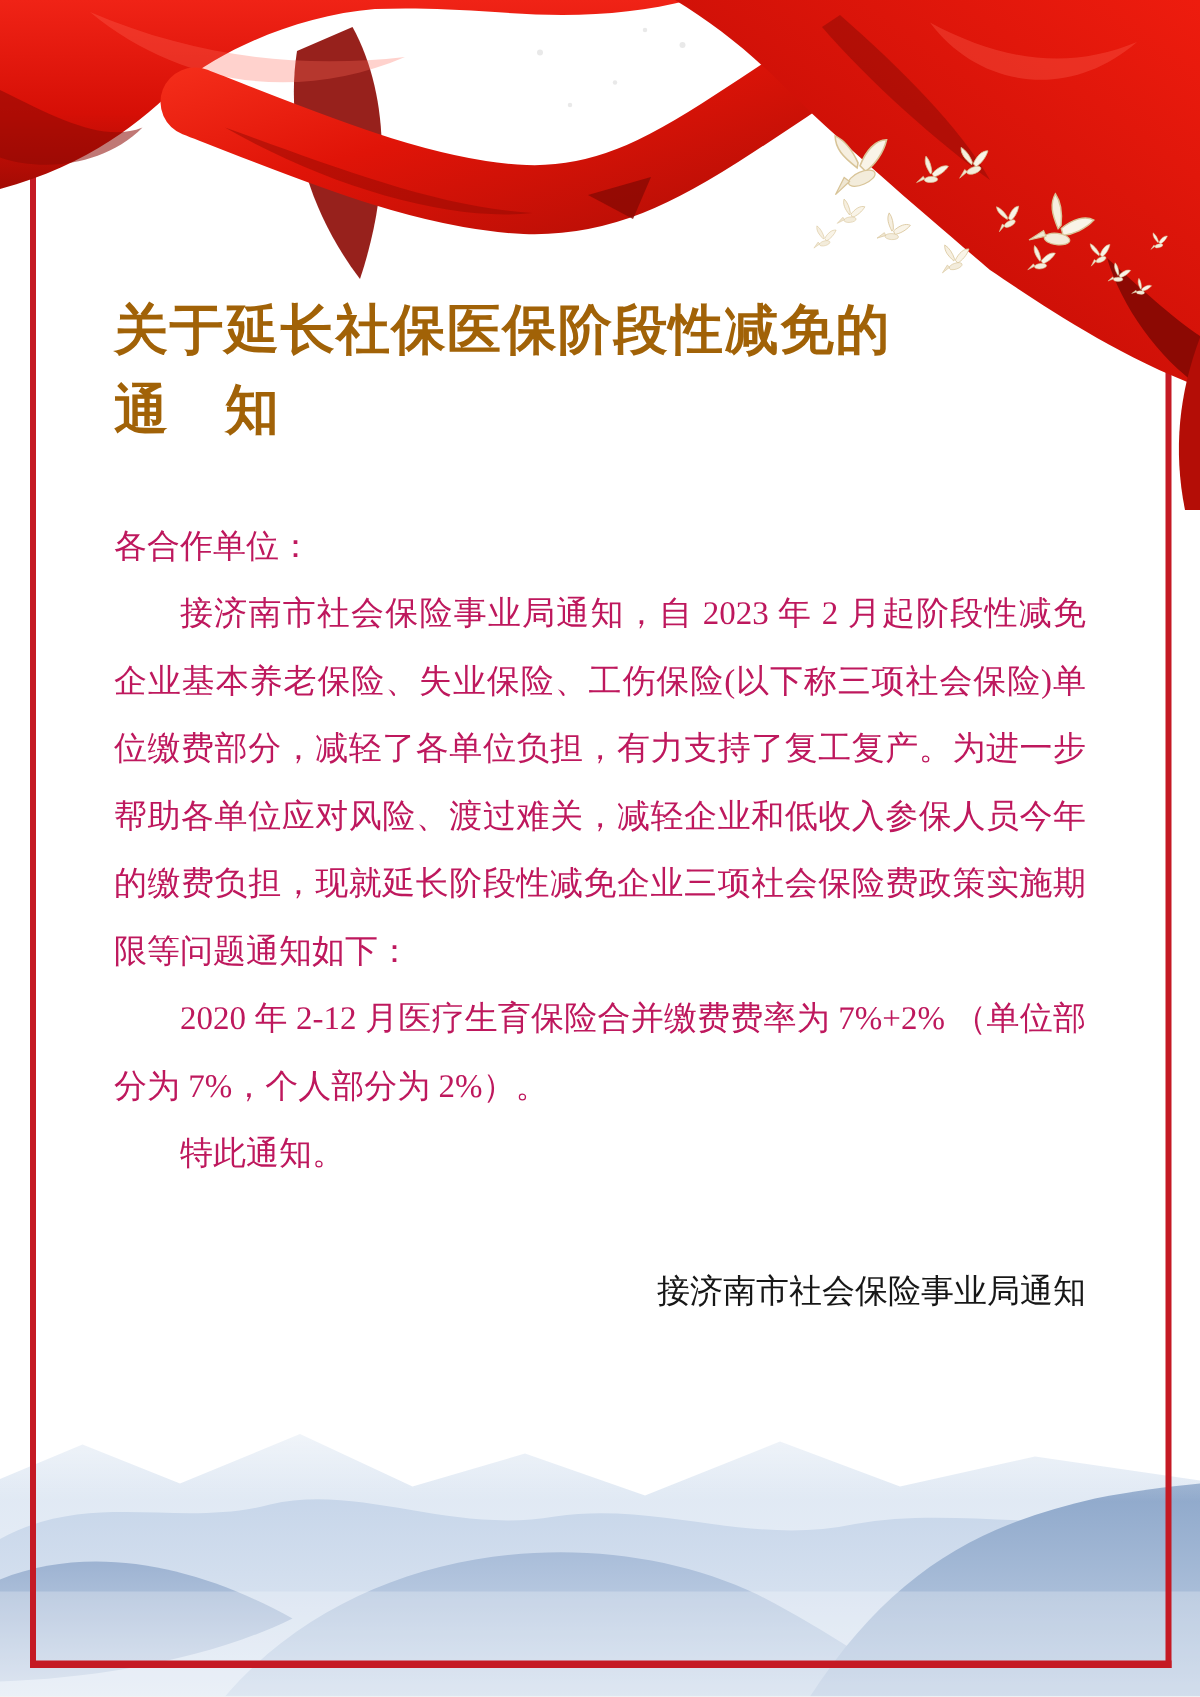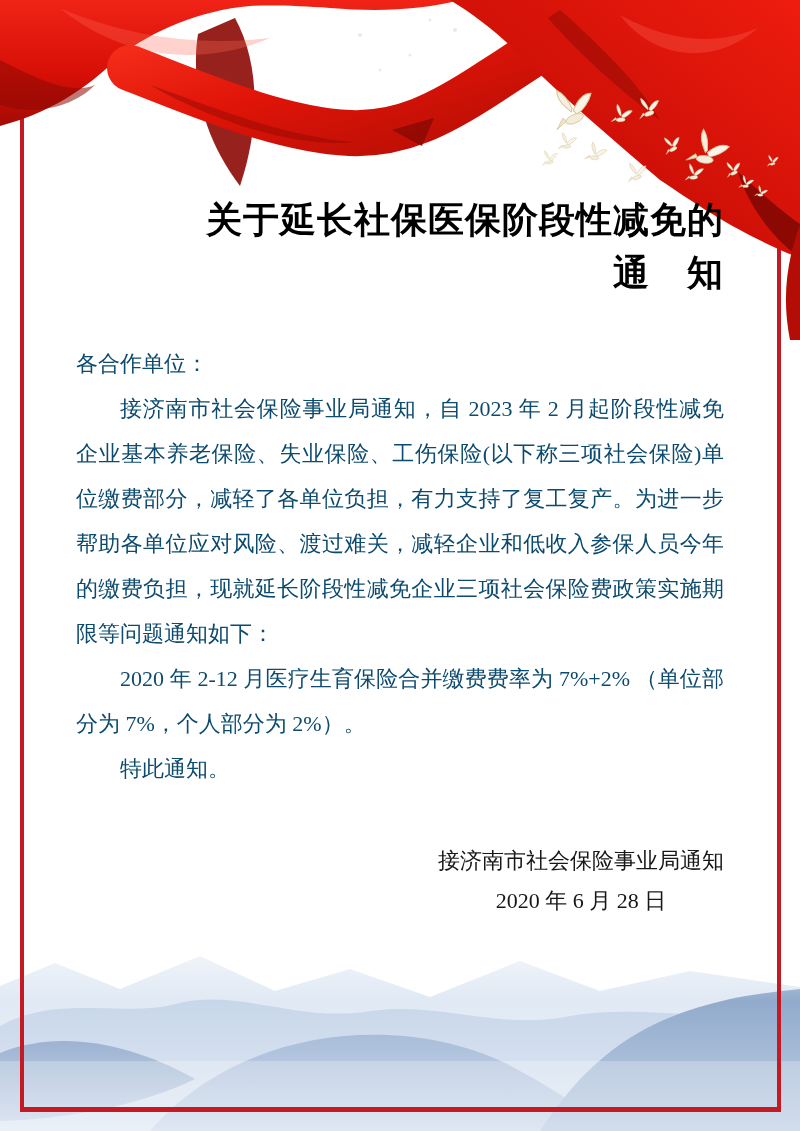--- a/index.html
+++ b/index.html
@@ -12,24 +12,24 @@
   .frame{
     position:absolute;left:20px;right:19px;top:0;bottom:19px;
     border-left:4px solid #c51a24;border-right:4px solid #c51a24;border-bottom:5px solid #c51a24;
     z-index:2;pointer-events:none;
   }
   .ribbon{position:absolute;top:0;left:0;z-index:3;pointer-events:none;}
   .mountains{position:absolute;bottom:0;left:0;z-index:1;pointer-events:none;}
   .content{position:relative;z-index:4;padding:193px 76px 0 76px;}
   .title{
     font-family:"Liberation Sans","DejaVu Sans",sans-serif;
-    font-weight:bold;color:#000000;font-size:36px;line-height:53px;
-    text-align:right;margin:0;letter-spacing:1px;
+    font-weight:bold;color:#a16207;font-size:36px;line-height:53px;
+    text-align:left;margin:0;letter-spacing:1px;
   }
-  .body-text{margin-top:42px;font-size:22px;line-height:45px;color:#0c4a6e;text-align:justify;}
+  .body-text{margin-top:42px;font-size:22px;line-height:45px;color:#be185d;text-align:justify;}
   .body-text p{margin:0;}
   .indent{text-indent:2em;}
   .closing{margin-top:28px;}
   .signature{margin:50px 0 0 auto;width:max-content;text-align:center;font-size:22px;line-height:40px;color:#171717;}
 </style>
 </head>
 <body>
 
 <div class="page">
 
@@ -148,17 +148,16 @@
 
     <div class="body-text">
       <p>各合作单位：</p>
       <p class="indent">接济南市社会保险事业局通知，自 2023 年 2 月起阶段性减免企业基本养老保险、失业保险、工伤保险(以下称三项社会保险)单位缴费部分，减轻了各单位负担，有力支持了复工复产。为进一步帮助各单位应对风险、渡过难关，减轻企业和低收入参保人员今年的缴费负担，现就延长阶段性减免企业三项社会保险费政策实施期限等问题通知如下：</p>
       <p class="indent">2020 年 2-12 月医疗生育保险合并缴费费率为 7%+2% （单位部分为 7%，个人部分为 2%）。</p>
       <p class="indent closing">特此通知。</p>
     </div>
 
     <div class="signature">
       <div>接济南市社会保险事业局通知</div>
-      <div>2020 年 6 月 28 日</div>
     </div>
   </div>
 
 </div>
 
 </body></html>

